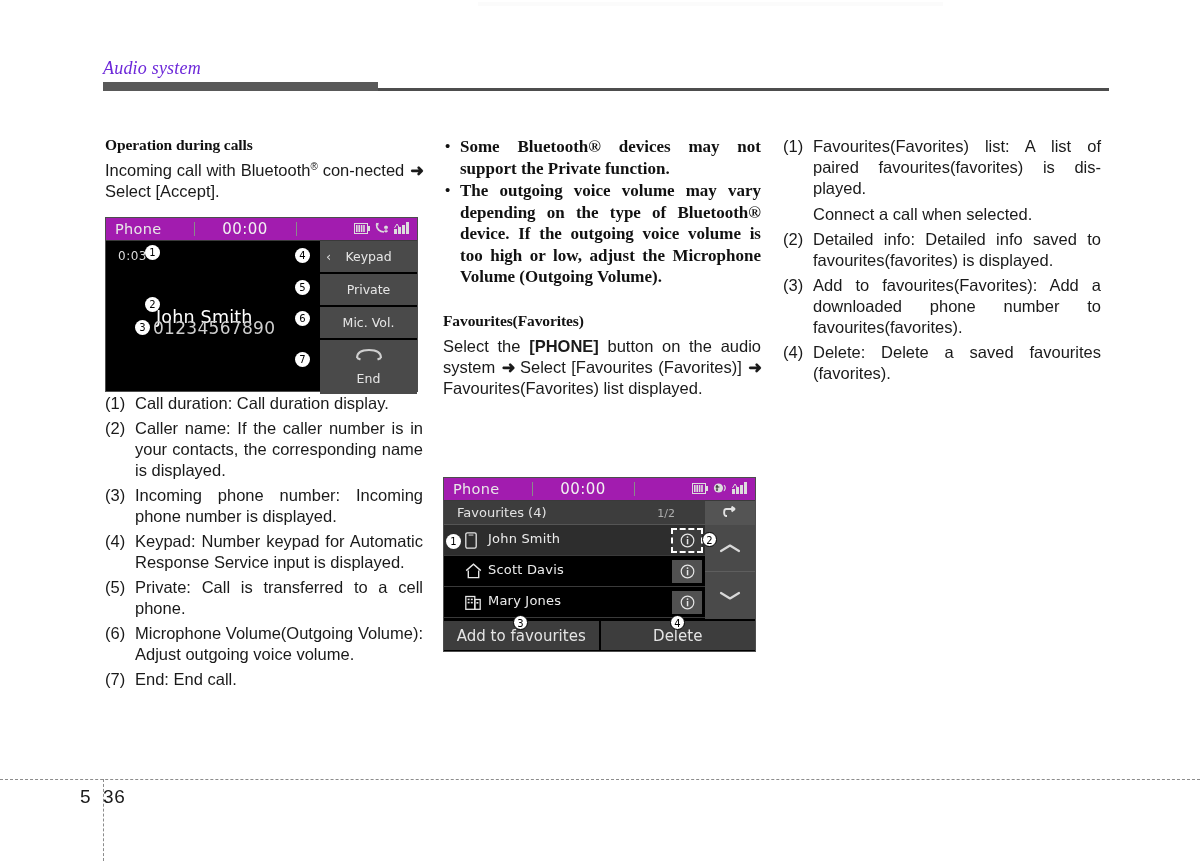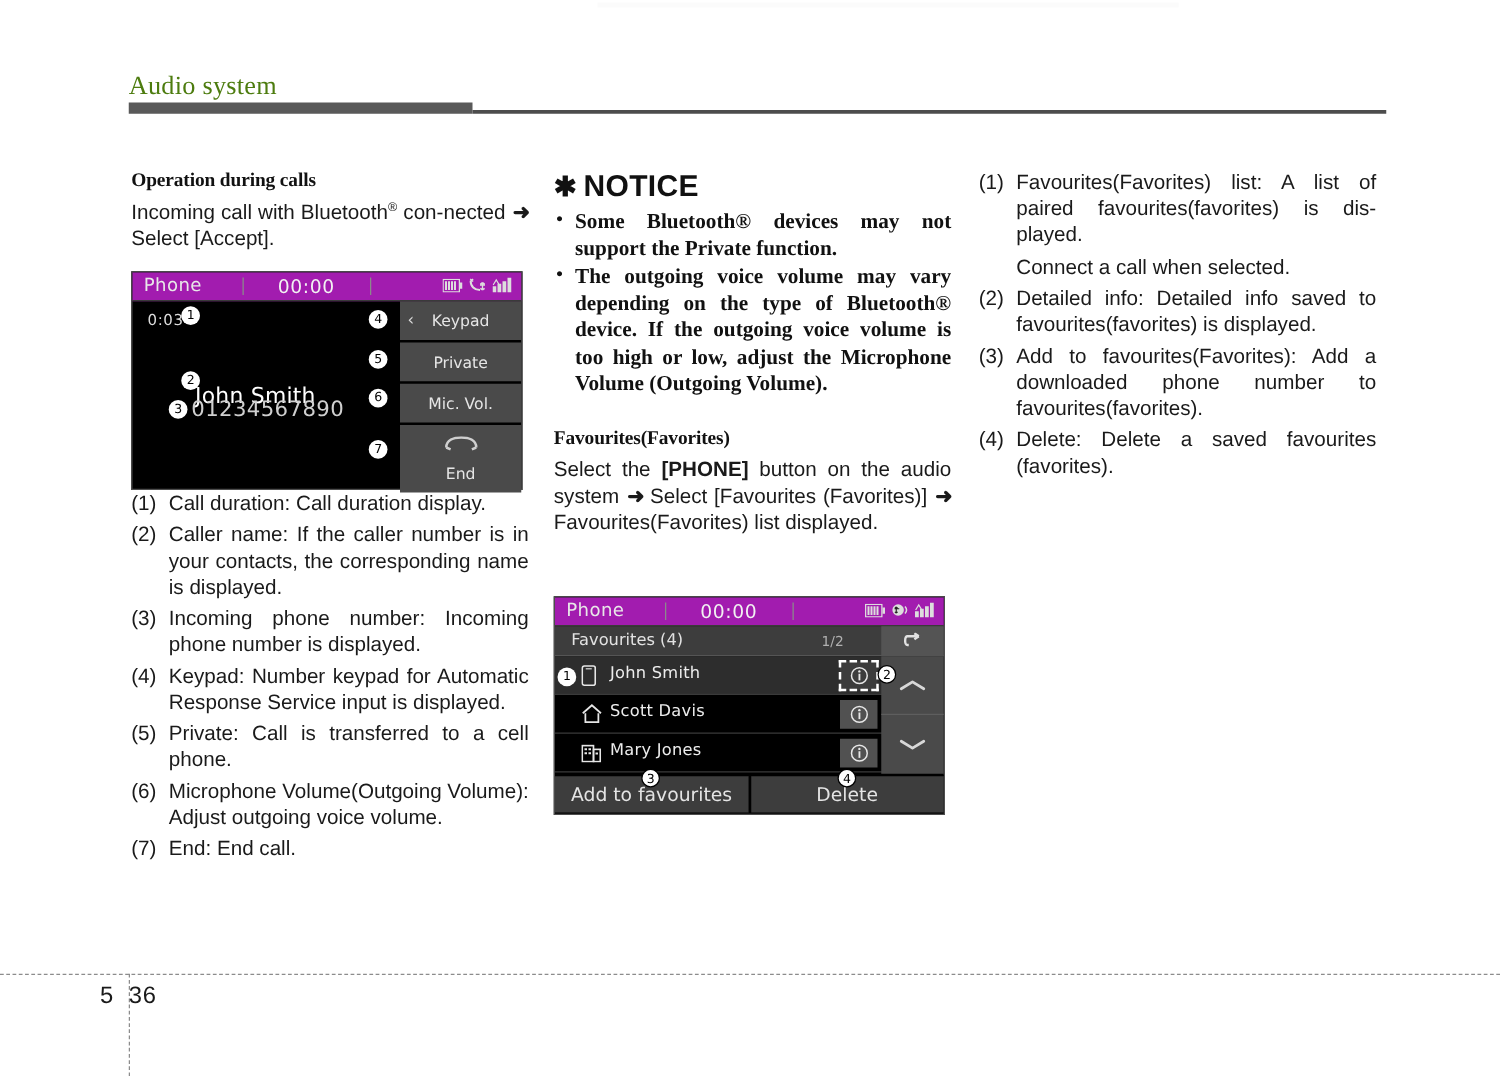--- a/index.html
+++ b/index.html
@@ -19,24 +19,25 @@
   
   .page-header {
     position: absolute;
     left: 103px;
     top: 55px;
     width: 1006px;
     height: 40px;
   }
   .page-header .chapter-title {
     font-family: "Liberation Serif", serif;
-    font-size: 21px;
-    color: #4d7c0f;
+    font-size: 18px;
+    color: #6d28d9;
     letter-spacing: 0.2px;
     line-height: 26px;
+    font-style: italic;
   }
   .header-rule {
     position: absolute;
     left: 0;
     top: 27px;
     width: 1006px;
     height: 9px;
   }
   .header-rule .thick {
     position: absolute;
@@ -487,23 +488,20 @@
 
 <span class="callout filled" style="left:145px; top:245px;">1</span>
 <span class="callout filled" style="left:145px; top:297px;">2</span>
 <span class="callout filled" style="left:135px; top:320px;">3</span>
 <span class="callout filled" style="left:295px; top:248px;">4</span>
 <span class="callout filled" style="left:295px; top:280px;">5</span>
 <span class="callout filled" style="left:295px; top:311px;">6</span>
 <span class="callout filled" style="left:295px; top:352px;">7</span>
 
 <div class="col col-2">
-  <div class="notice-head">
-    <span class="star">✱</span><span>NOTICE</span>
-  </div>
   <ul class="notice-list">
     <li><span class="bullet">•</span><span class="nt-line lastline">Some Bluetooth® devices may not support the Private function.</span></li>
     <li><span class="bullet">•</span><span class="nt-line">The outgoing voice volume may vary depending on the type of Bluetooth® device. If the outgoing voice volume is too high or low, adjust the Microphone Volume (Outgoing Volume).</span></li>
   </ul>
 
   <h3 class="sec-title" style="margin-top:24px;">Favourites(Favorites)</h3>
   <p class="body-text"><span>Select the </span><span class="bold-inline">[PHONE]</span><span> button on the audio system </span><span class="arrow-glyph">➜</span><span> Select [Favourites (Favorites)] </span><span class="arrow-glyph">➜</span><span> Favourites(Favorites) list displayed.</span></p>
 </div>
 
 <div class="device" id="fav-screen">

